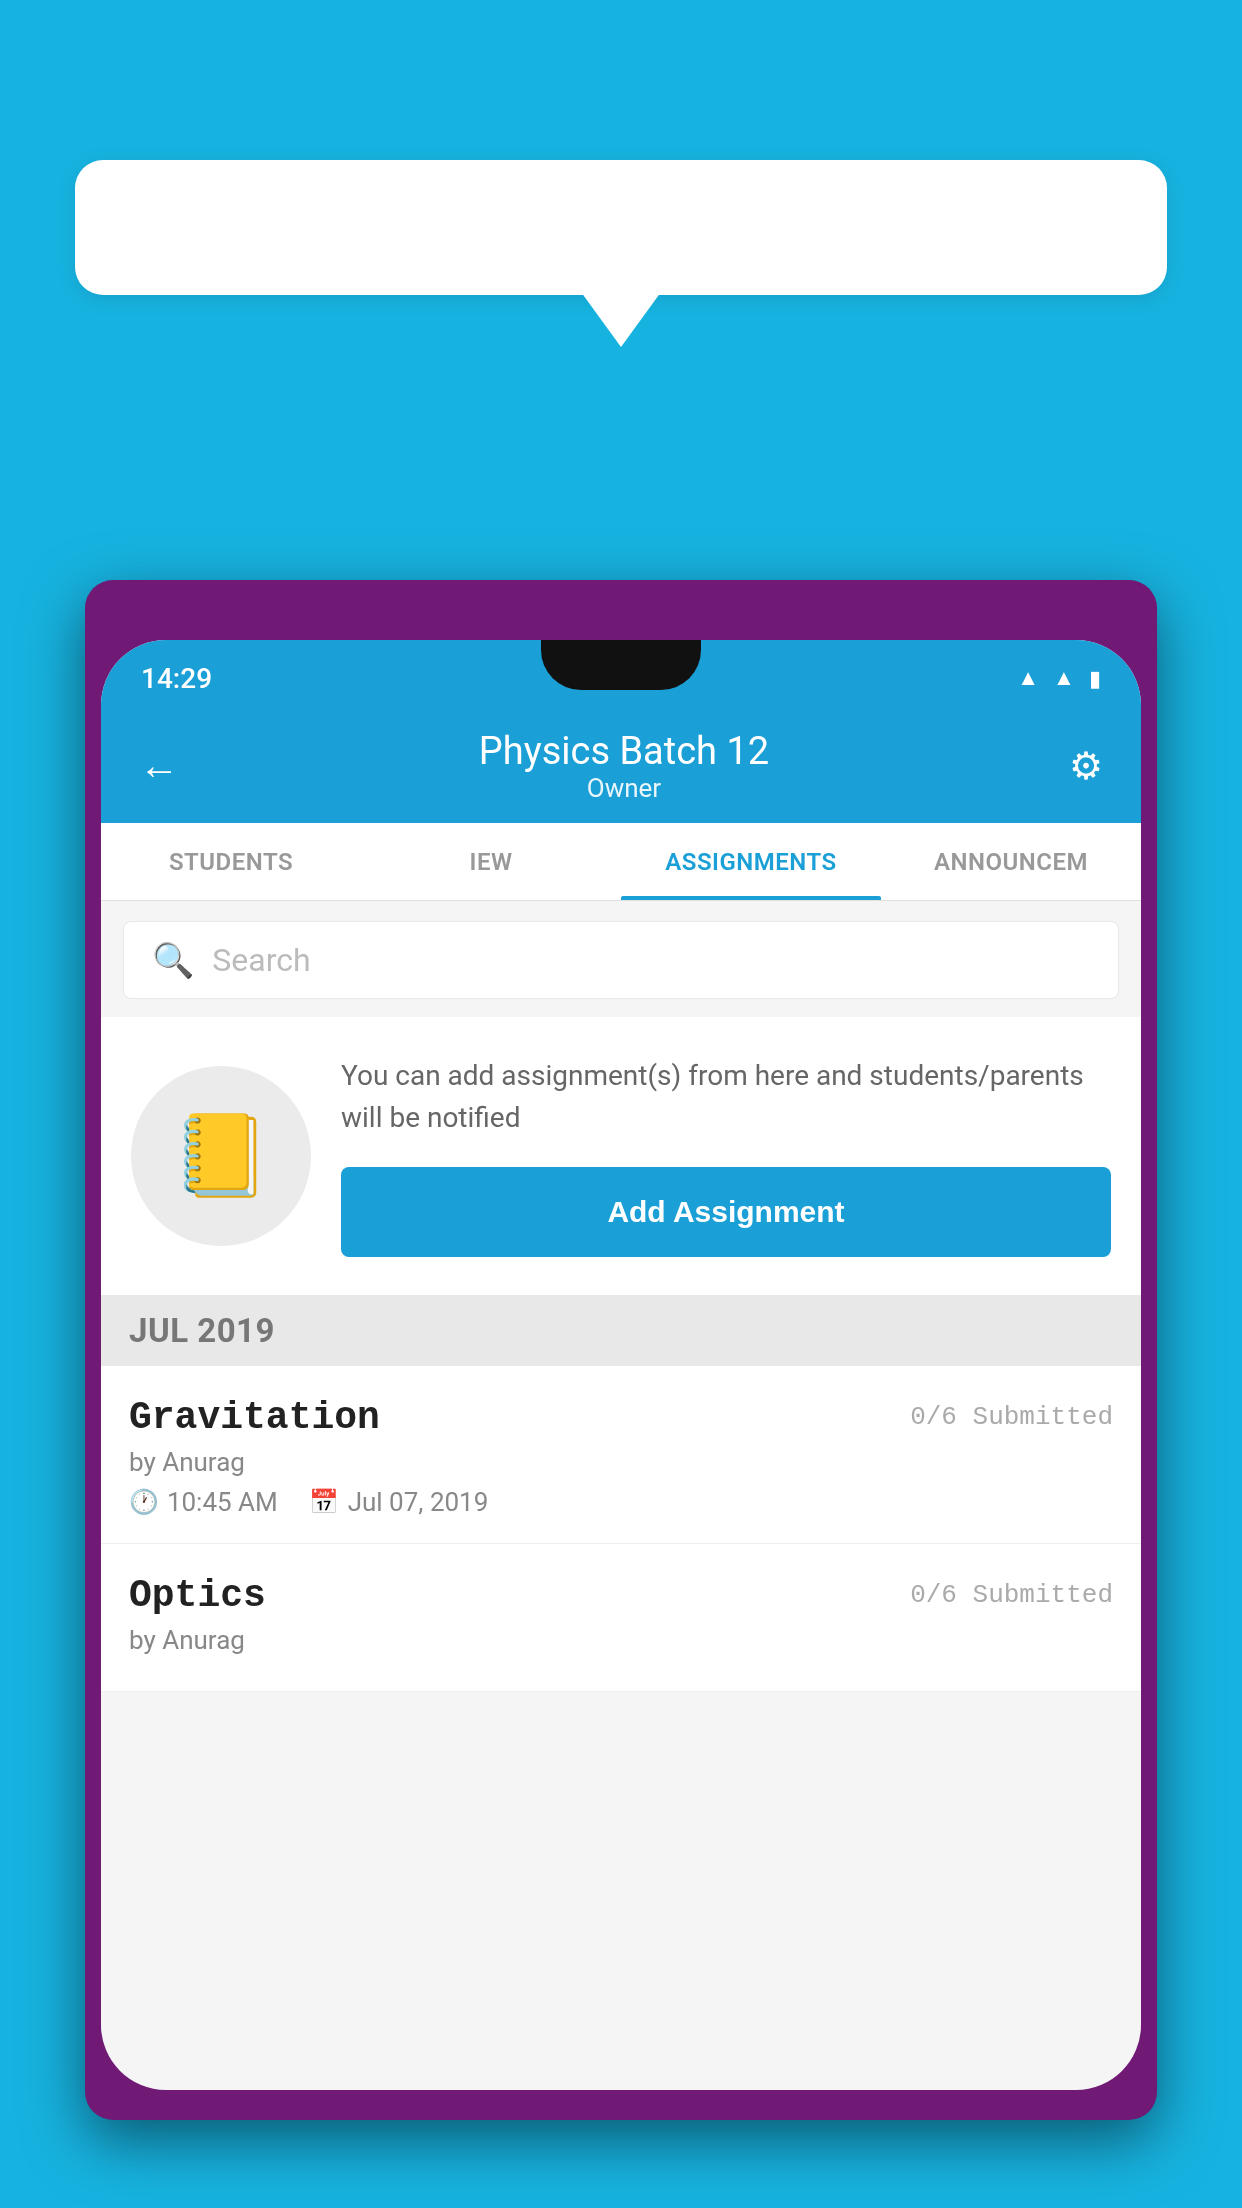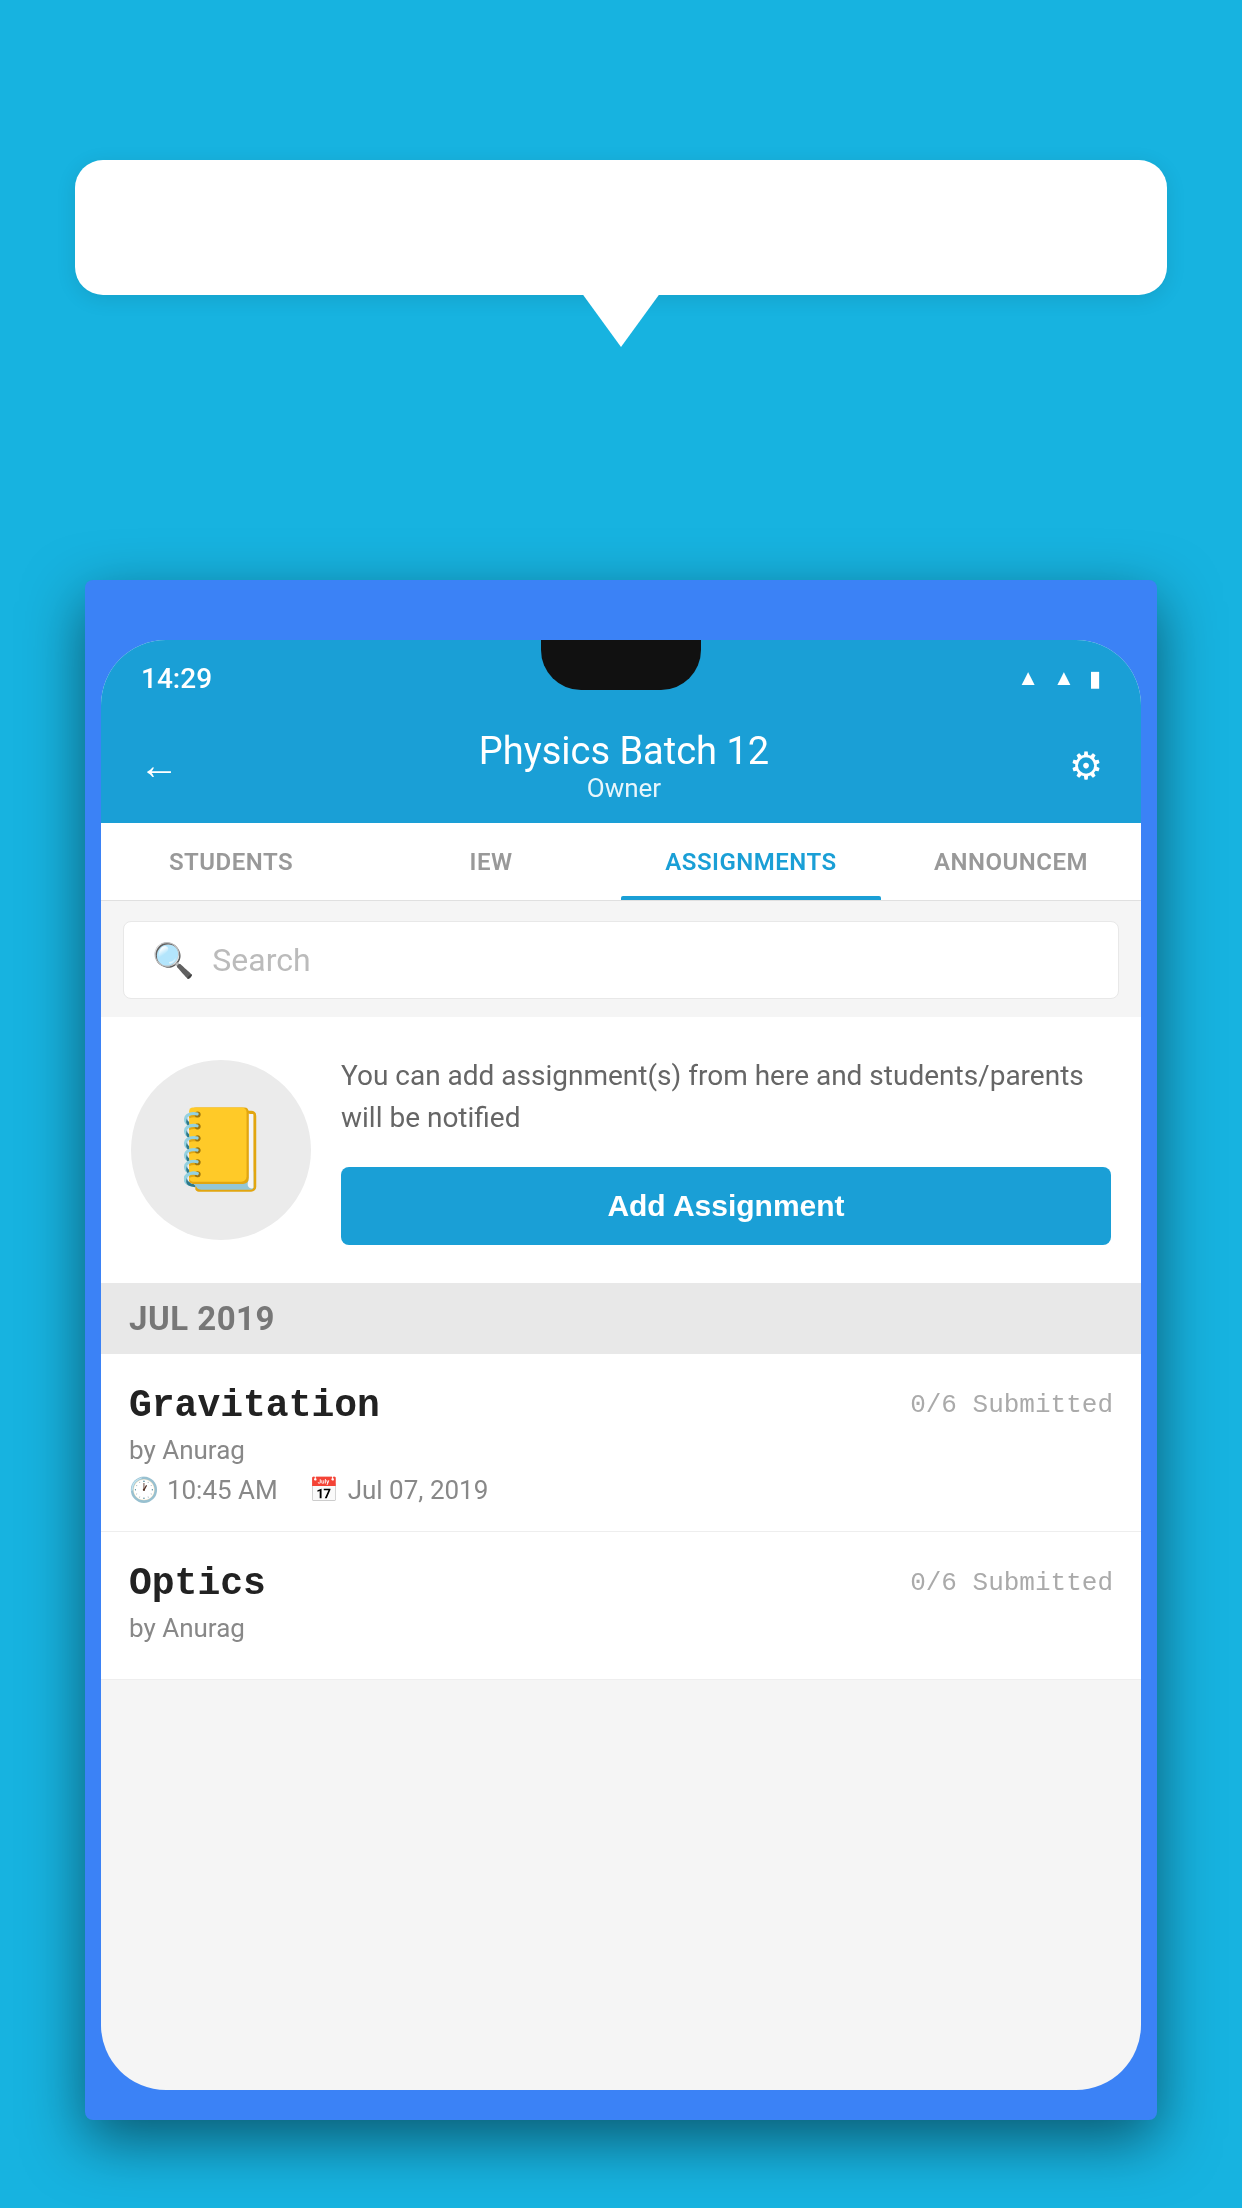--- a/index.html
+++ b/index.html
@@ -62,22 +62,22 @@
     
     .phone-wrapper {
       position: absolute;
       top: 580px;
       left: 85px;
       right: 85px;
       bottom: 0;
     }
 
     .phone {
-      background: #3b82f6;
-      border-radius: 8px;
+      background: #701a75;
+      border-radius: 28px;
       overflow: hidden;
       position: relative;
       width: 100%;
       height: 1540px;
       box-shadow: 0 20px 60px rgba(0,0,0,0.5);
     }
 
     
     .phone-screen {
       position: absolute;
@@ -266,21 +266,21 @@
       font-size: 28px;
       line-height: 1.5;
       margin-bottom: 28px;
     }
 
     .add-assignment-btn {
       background: #1a9fd6;
       color: white;
       border: none;
       border-radius: 8px;
-      padding: 22px 36px;
+      padding: 28px 36px;
       font-size: 30px;
       font-weight: 600;
       cursor: pointer;
       width: 100%;
     }
 
     
     .section-header {
       background: #e8e8e8;
       padding: 16px 28px;

